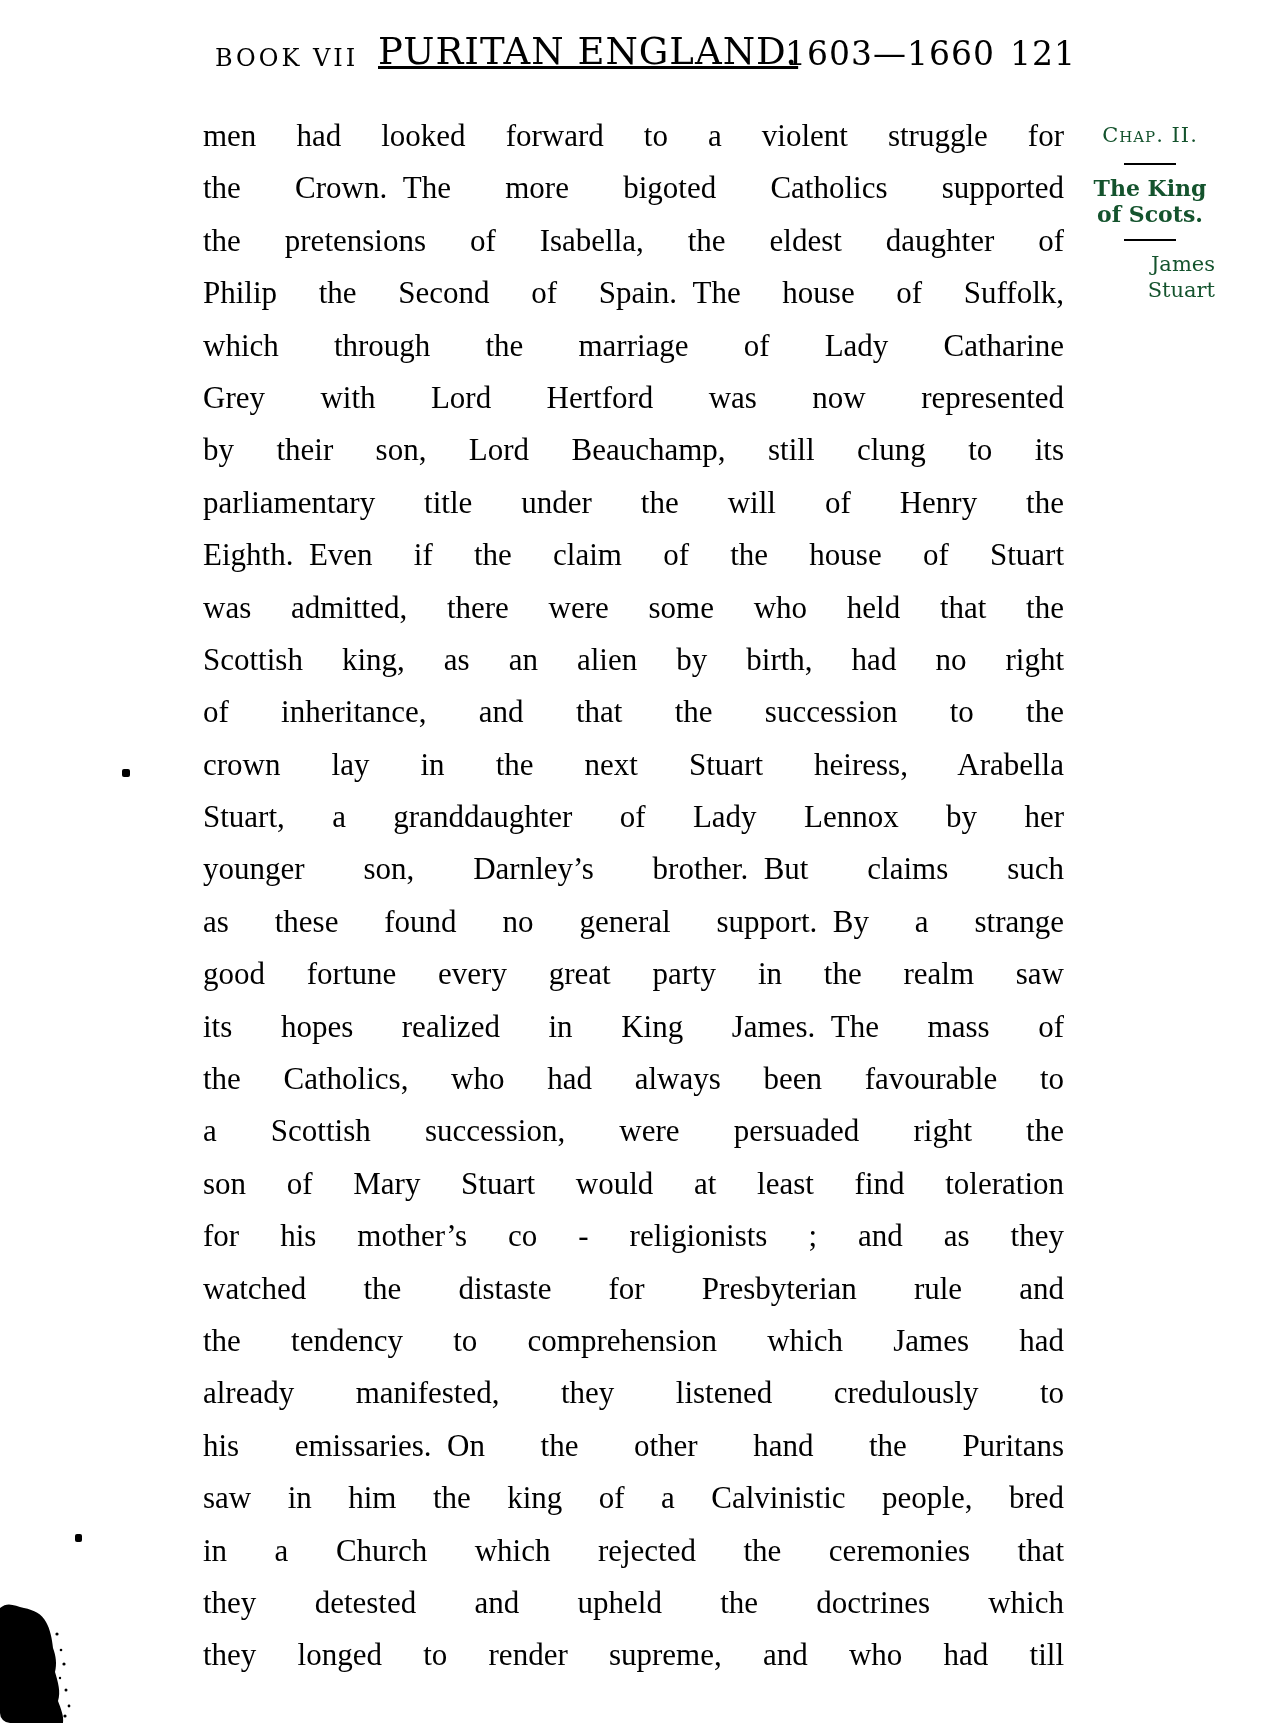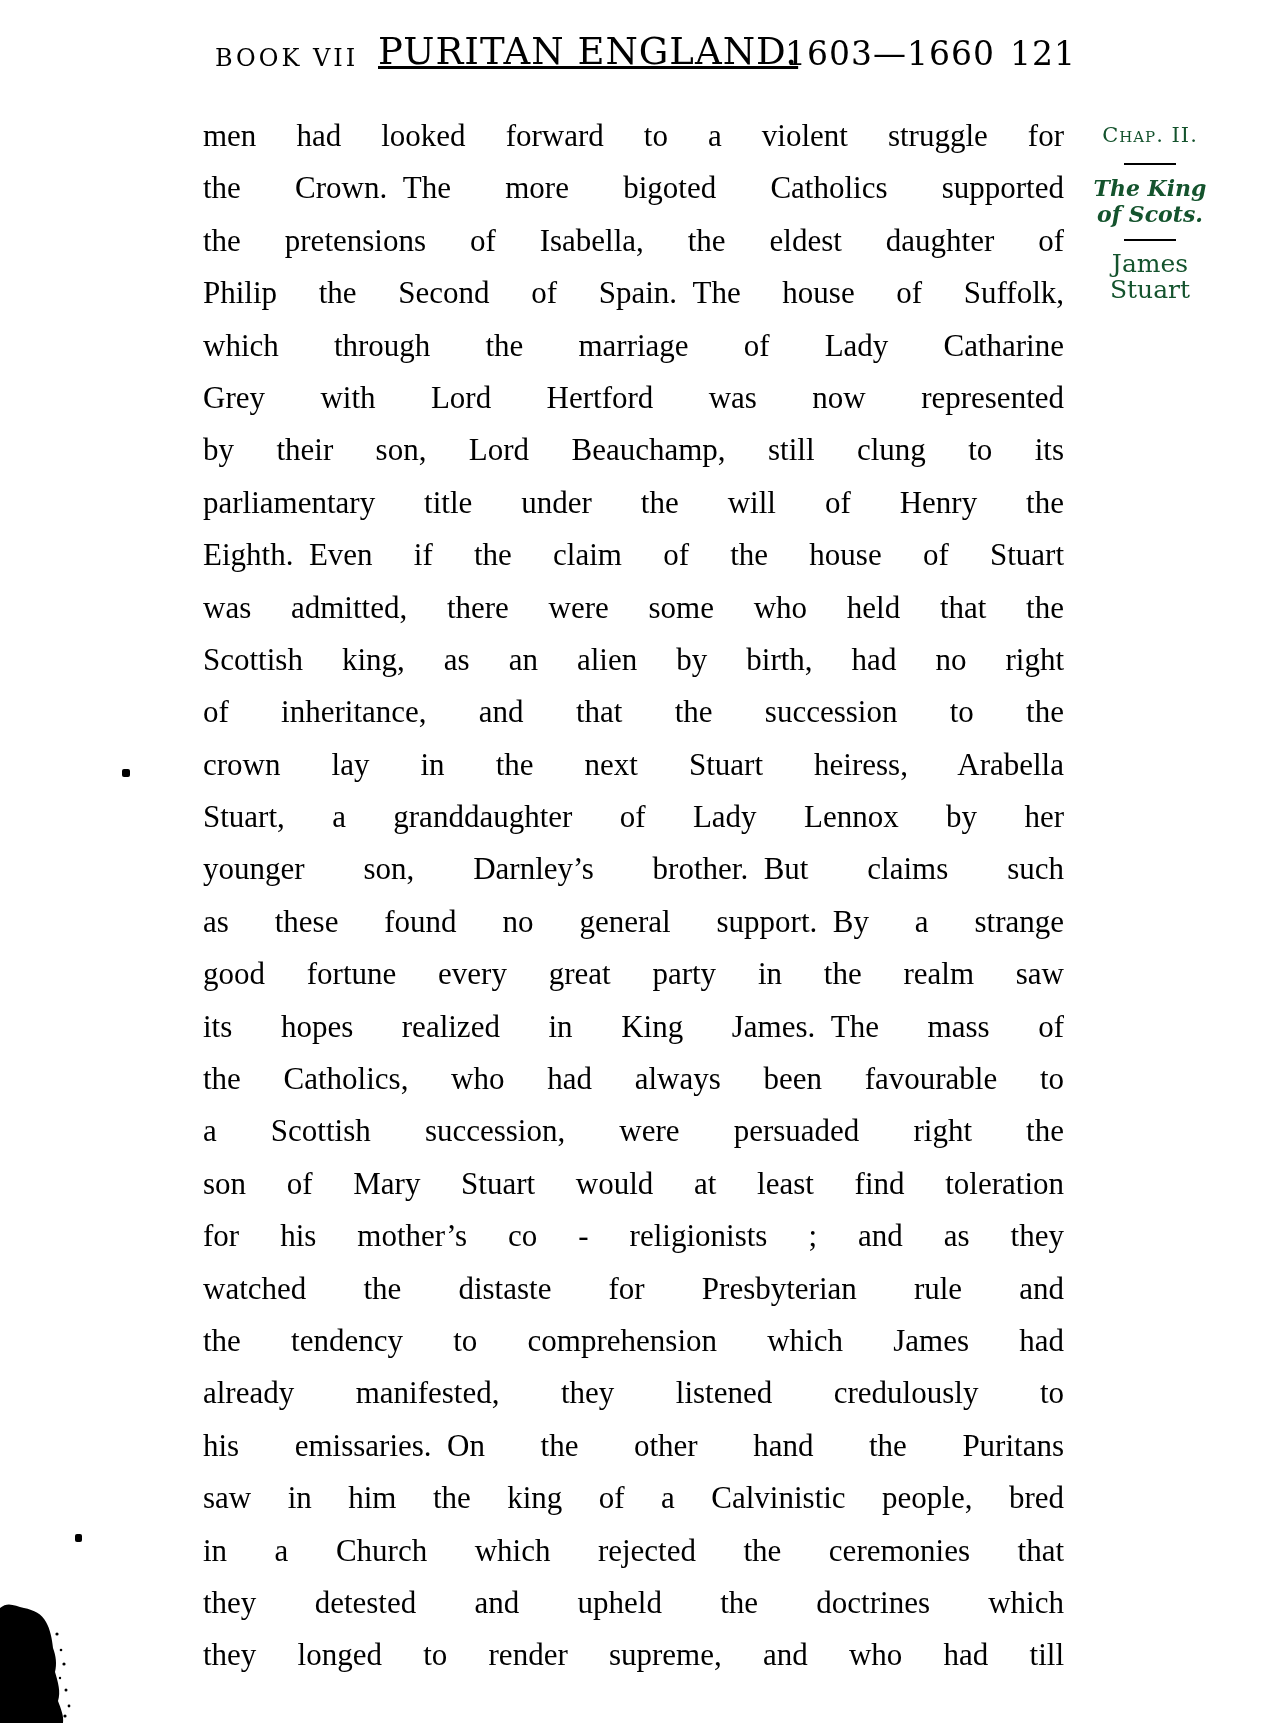--- a/index.html
+++ b/index.html
@@ -8,20 +8,21 @@
     background: #ffffff;
   }
   .page {
     position: relative;
     width: 1264px;
     height: 1723px;
     background: #ffffff;
     color: #000000;
     font-family: "DejaVu Serif", serif;
     overflow: hidden;
+    border-radius: 10px;
   }
 
   
   .header-item {
     position: absolute;
     white-space: nowrap;
     line-height: 1;
     color: #000;
   }
   .head-book   { left: 215px;  top: 46px; font-size: 24px; letter-spacing: 3px; }
@@ -68,25 +69,25 @@
     background: #000;
     margin: 16px auto 10px auto;
   }
   .margin-rule-2 {
     margin-top: 12px;
   }
   .margin-king {
     font-weight: bold;
     font-size: 22px;
     line-height: 26px;
-    font-style: italic;
   }
   .margin-james {
-    font-size: 25px;
+    font-size: 21px;
     line-height: 26px;
+    text-align: right;
   }
 
   
   .ink-blot {
     position: absolute;
     left: 0;
     top: 1598px;
   }
   .ink-speck {
     position: absolute;

